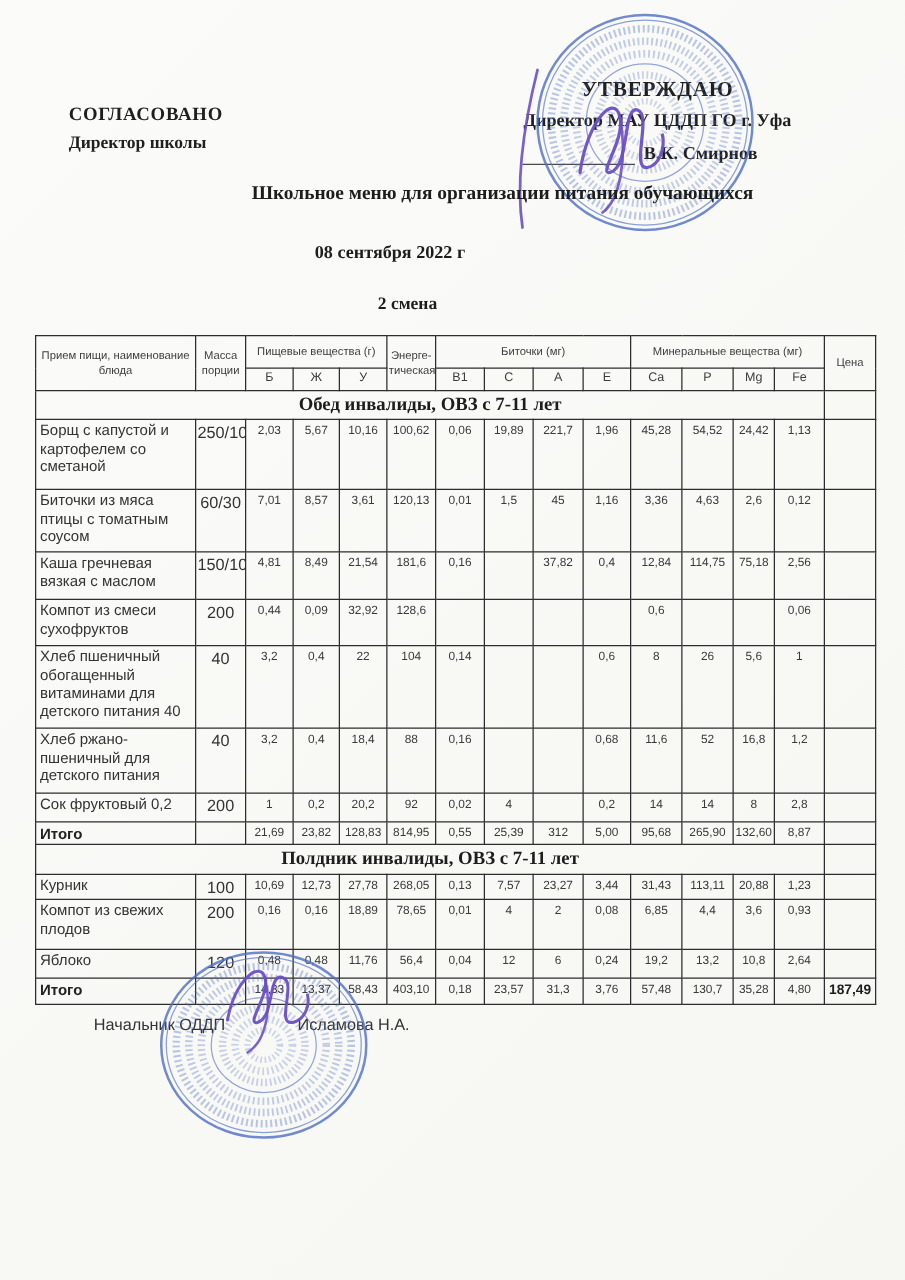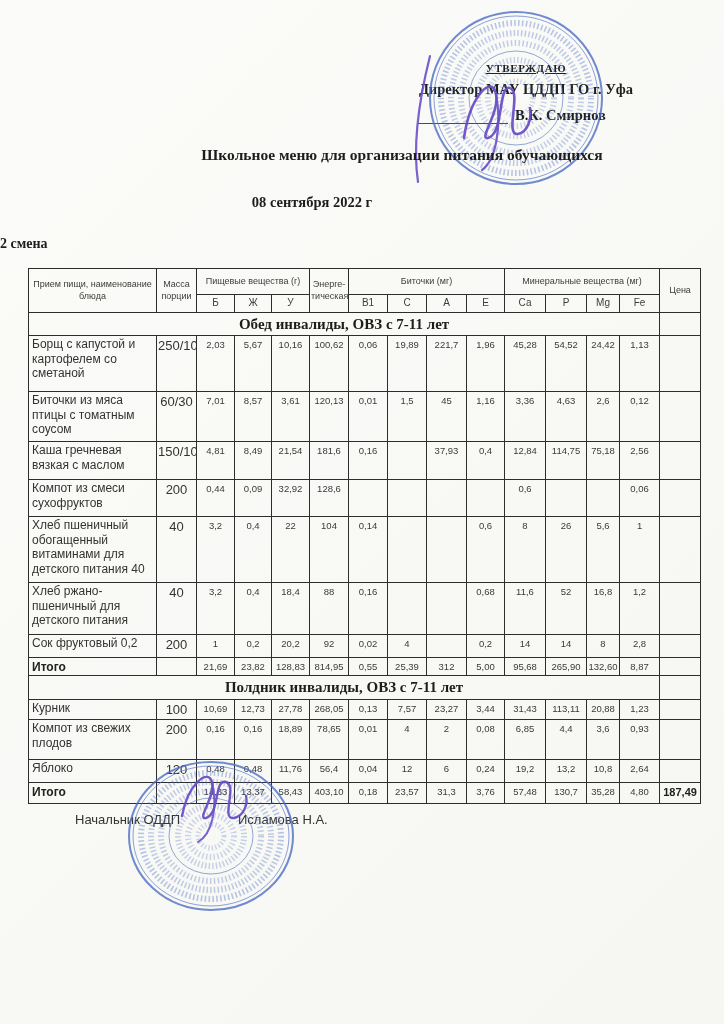--- a/index.html
+++ b/index.html
@@ -7,32 +7,32 @@
     position:relative; width:724px; height:1024px; margin:0 auto;
     background:linear-gradient(135deg,#fbfbf9 0%,#f8f8f5 60%,#f6f6f2 100%);
     font-family:"Liberation Sans", sans-serif; color:#2e2e2e; overflow:hidden;
   }
   
   .agree-block { position:absolute; left:55px; top:84px; font-family:"Liberation Serif",serif; font-weight:bold; color:#1f1f1f; }
   .agree-l1 { font-size:15px; letter-spacing:.6px; }
   .agree-l2 { font-size:14px; margin-top:6px; }
   .approve-block { position:absolute; left:390px; top:62px; width:272px; text-align:center;
     font-family:"Liberation Serif",serif; font-weight:bold; color:#1f1f1f; }
-  .appr-l1 { font-size:11px; letter-spacing:.6px;text-decoration:underline; }
+  .appr-l1 { font-size:17px; letter-spacing:.6px; }
   .appr-l2 { font-size:14.5px; margin-top:7px; white-space:nowrap; }
   .appr-l3 { margin-top:9px; display:flex; align-items:flex-end; justify-content:center; gap:7px; transform:translateX(-14px); }
   .sig-line { display:inline-block; width:90px; height:11px; border-bottom:1.2px solid #4a4a4a; }
   .appr-name { font-size:14.5px; }
 
   .doc-title { position:absolute; top:146px; left:0; width:724px; text-align:center;
     font:bold 15.5px "Liberation Serif",serif; color:#1d1d1d;margin-left:40px; }
   .doc-date  { position:absolute; top:194px; left:0; width:624px; text-align:center;
     font:bold 14.5px "Liberation Serif",serif; color:#1d1d1d; }
-  .doc-shift { position:absolute; top:236px; left:0; width:592px; 
-    font:bold 14px "Liberation Serif",serif; color:#1d1d1d; }
+  .doc-shift { position:absolute; top:236px; left:0; width:592px; text-align:center;
+    font:bold 14px "Liberation Serif",serif; color:#1d1d1d;padding-left:30px; }
 
   
   table.menu { position:absolute; top:268px; left:28px; width:672px; border-collapse:collapse; table-layout:fixed; }
   .menu td, .menu th { border:1px solid #2d2d2d; overflow:hidden; }
   .menu { border:1.5px solid #222; }
   .menu thead th { font-weight:normal; font-size:9px; line-height:1.25; color:#3c3c3c; padding:1px; text-align:center; vertical-align:middle; }
   .menu thead tr.sub th { font-size:10px; }
   .dish-cell { font-size:12px; line-height:1.22; text-align:left; vertical-align:top; padding:1px 2px 1px 3px; color:#333; }
   .mass-cell { font-size:13px; text-align:center; vertical-align:top; padding-top:2px; color:#333; }
   .num-cell  { font-size:9.5px; text-align:center; vertical-align:top; padding-top:3px; color:#3a3a3a; }
@@ -44,20 +44,24 @@
   .footer-pos  { position:absolute; left:75px;  top:812px; font-size:13px; color:#333; }
   .footer-name { position:absolute; left:238px; top:812px; font-size:13px; color:#333; }
 
   .stamp-svg, .sig-svg { position:absolute; pointer-events:none; }
 </style>
 </head>
 <body>
 
 <div class="page">
 
+  <div class="agree-block">
+    <div class="agree-l1">СОГЛАСОВАНО</div>
+    <div class="agree-l2">Директор школы</div>
+  </div>
 
   <div class="approve-block">
     <div class="appr-l1">УТВЕРЖДАЮ</div>
     <div class="appr-l2">Директор МАУ ЦДДП ГО г. Уфа</div>
     <div class="appr-l3">
       <span class="sig-line"></span>
       <span class="appr-name">В.К. Смирнов</span>
     </div>
   </div>
 
@@ -170,21 +174,21 @@
         </tr>
         <tr style="height: 38px;">
           <td class="dish-cell">Каша гречневая вязкая с маслом</td>
           <td class="mass-cell">150/10</td>
           <td class="num-cell">4,81</td>
           <td class="num-cell">8,49</td>
           <td class="num-cell">21,54</td>
           <td class="num-cell">181,6</td>
           <td class="num-cell">0,16</td>
           <td class="num-cell"></td>
-          <td class="num-cell">37,93</td>
+          <td class="num-cell">37,82</td>
           <td class="num-cell">0,4</td>
           <td class="num-cell">12,84</td>
           <td class="num-cell">114,75</td>
           <td class="num-cell">75,18</td>
           <td class="num-cell">2,56</td>
           <td class="num-cell"></td>
         </tr>
         <tr style="height: 37px;">
           <td class="dish-cell">Компот из смеси сухофруктов</td>
           <td class="mass-cell">200</td>

